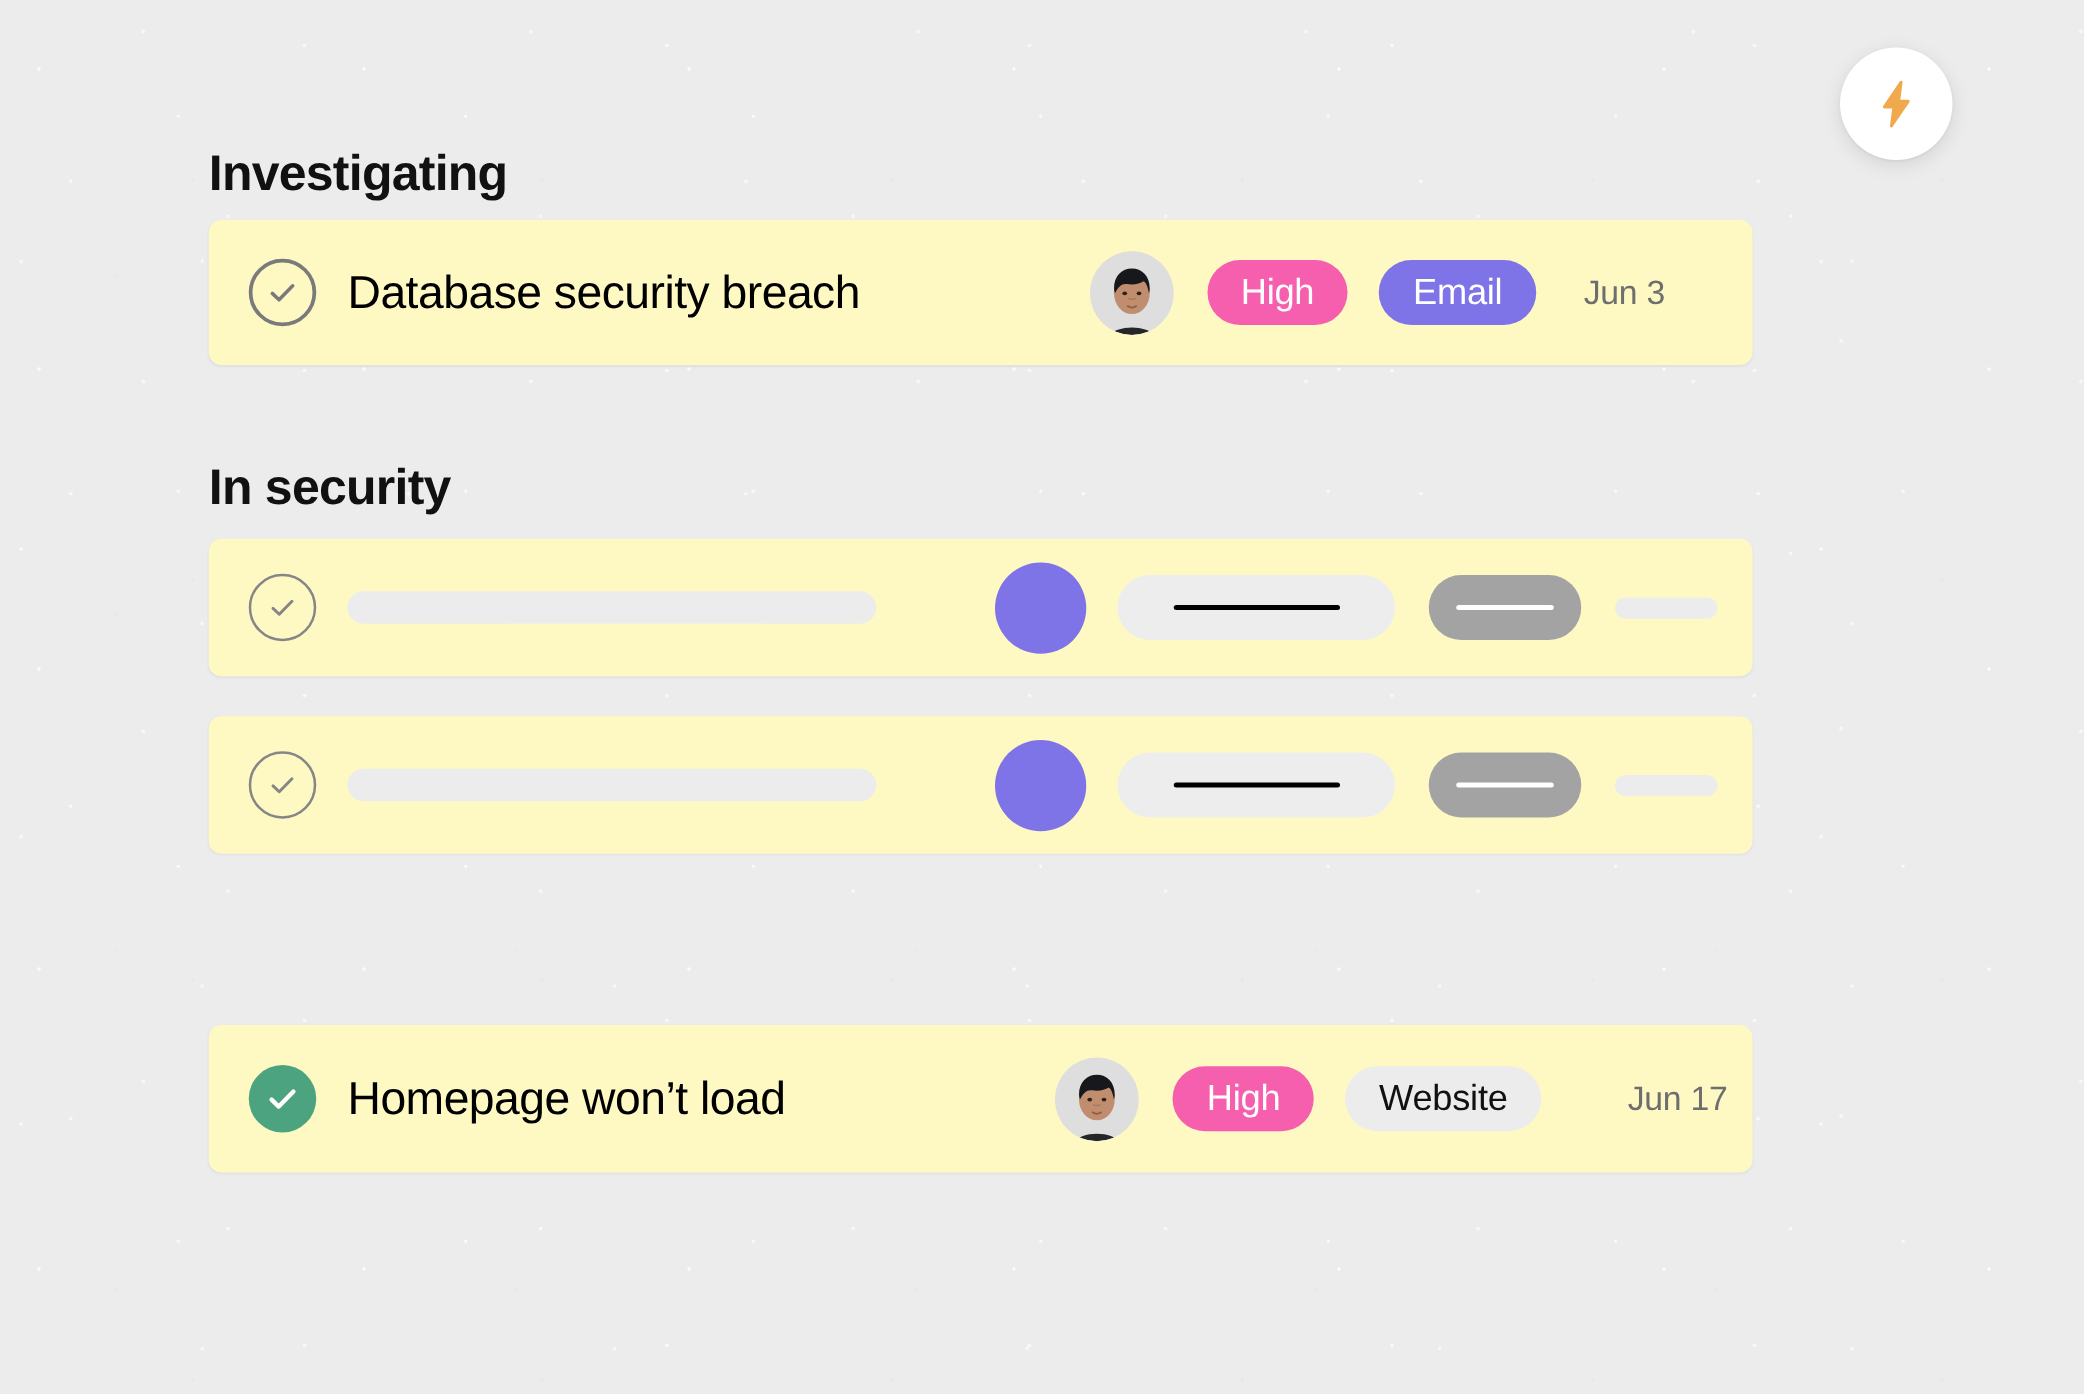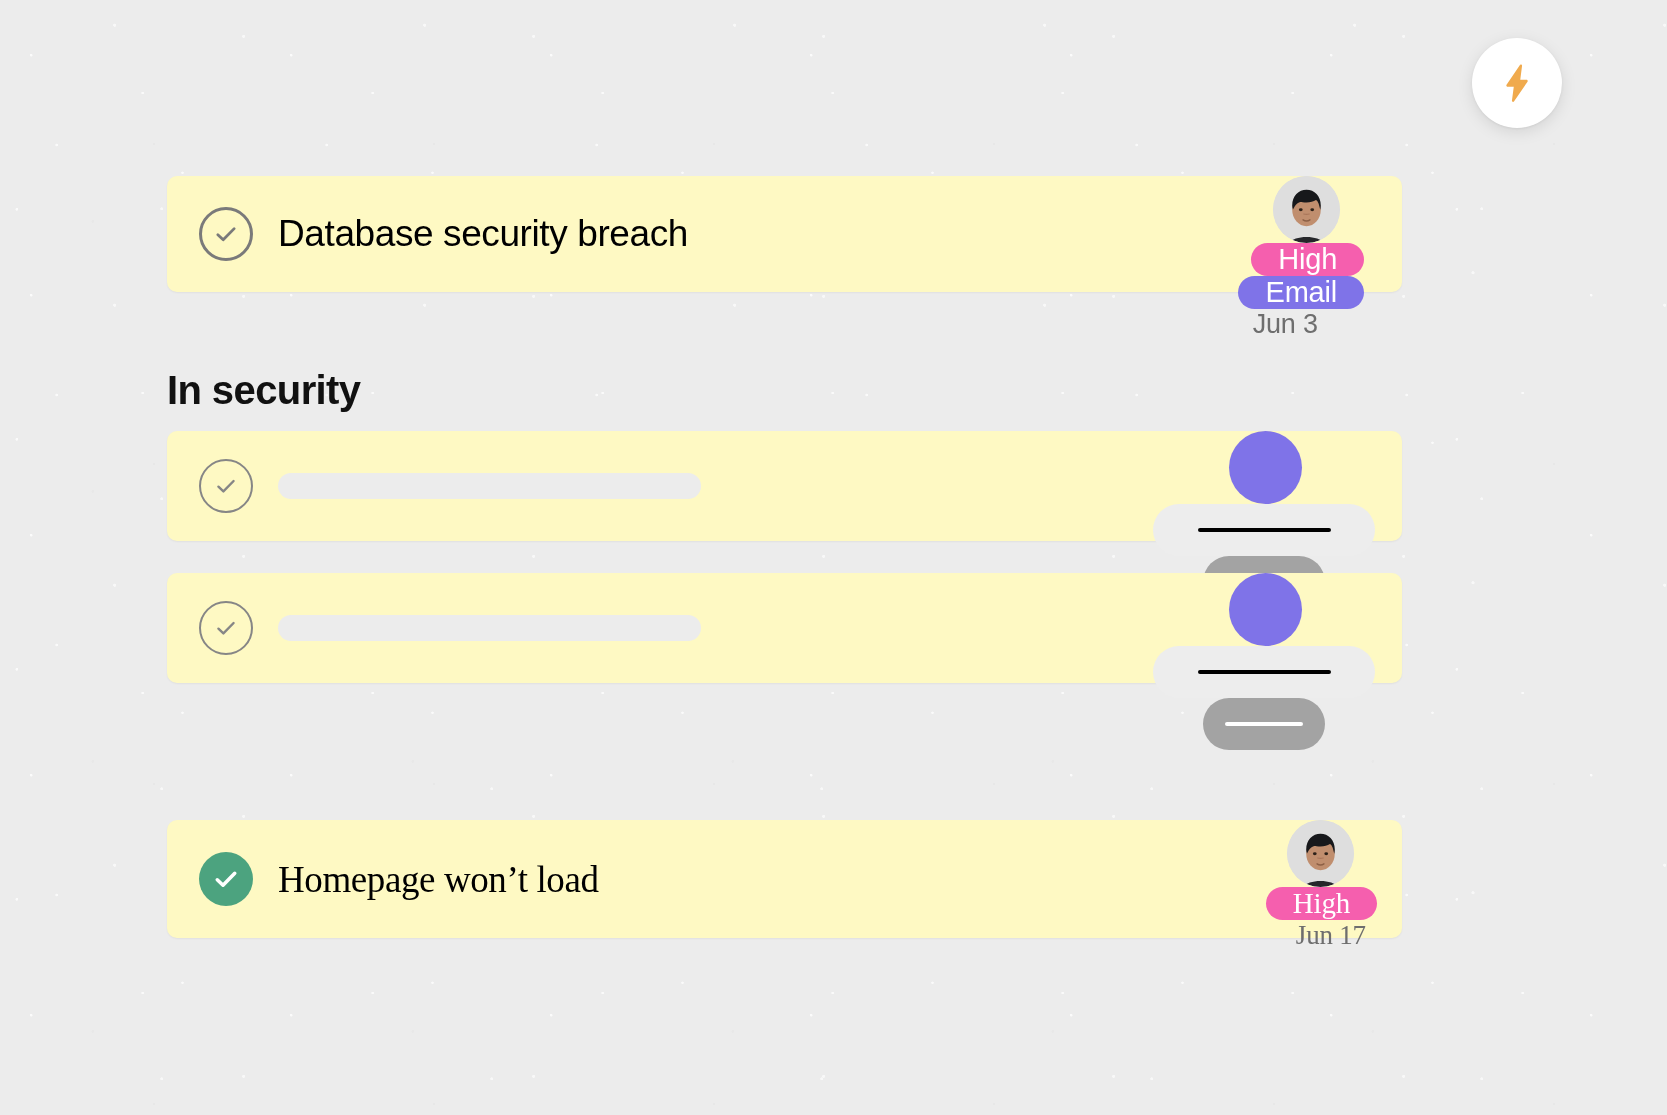--- a/index.html
+++ b/index.html
@@ -83,21 +83,21 @@
     background: #fef9c3;
     border-radius: 10px;
     box-shadow: 0 1px 2px rgba(0,0,0,.05);
     display: flex;
     align-items: center;
     text-align: center;
   }
   #card-investigating { top: 176px; height: 116px; }
   #card-progress-1    { top: 431px; height: 110px; }
   #card-progress-2    { top: 573px; height: 110px; }
-  #card-resolved      { top: 820px; height: 118px; font-family: Liberation Serif, serif; }
+  #card-resolved      { top: 820px; height: 118px; }
 
   
   .check-wrap {
     width: 56px;
     height: 56px;
     margin-left: 31px;
     flex: 0 0 auto;
     display: flex;
     align-items: center;
     justify-content: center;
@@ -133,21 +133,20 @@
     letter-spacing: -0.4px;
     white-space: nowrap;
   }
 
   
   .right-cluster {
     margin-left: auto;
     display: flex;
     align-items: center;
     height: 100%;
-    flex-direction: column;
   }
 
   
   .avatar {
     width: 67px;
     height: 67px;
     border-radius: 50%;
     overflow: hidden;
     background: #dedede;
     position: relative;
@@ -227,20 +226,21 @@
 <div class="stage">
 
   <button class="fab">
     <span>
       <svg width="44" height="44" viewBox="0 0 24 24" aria-hidden="true">
         <path d="M13.6 2.2 6.3 13.0c-.3.45.02 1.05.56 1.05h3.38l-1.0 7.6c-.08.63.73.96 1.1.45l7.4-10.8c.3-.45-.02-1.05-.56-1.05h-3.4l.98-7.6c.08-.63-.73-.96-1.1-.45z" fill="#f0aa4d"></path>
       </svg>
     </span>
   </button>
 
+  <div class="section-title" id="title-investigating">Investigating</div>
 
   <div class="card" id="card-investigating">
     <div class="check-wrap">
       <span class="check-outline">
         <svg width="28" height="28" viewBox="0 0 24 24" aria-hidden="true">
           <path d="M5 12.6 9.6 17 19 7.4" fill="none" stroke="#7a7a7a" stroke-width="2.4" stroke-linecap="round" stroke-linejoin="round"></path>
         </svg>
       </span>
     </div>
     <div class="row-title">Database security breach</div>
@@ -340,17 +340,18 @@
             <ellipse cx="34" cy="34" rx="14.5" ry="17" fill="#c08e6e"></ellipse>
             <path d="M19.5 30c0-10 6.5-16 14.5-16s14.5 6 14.5 16c0 1.6-.3 3.1-.6 4.2-.9-4.6-2-8.6-4.3-9.8-3.2 2.2-8.3 3-13.6 2.2-3.9-.6-6.6 1.4-9.7 7.5-.5-1.3-.8-2.7-.8-4.1z" fill="#17181b"></path>
             <ellipse cx="28.2" cy="34.2" rx="1.9" ry="1.5" fill="#2b2119"></ellipse>
             <ellipse cx="39.8" cy="34.2" rx="1.9" ry="1.5" fill="#2b2119"></ellipse>
             <path d="M30.5 44.5c2.2 1.5 4.8 1.5 7 0" fill="none" stroke="#8c5f45" stroke-width="1.4" stroke-linecap="round"></path>
             <path d="M31.2 38.5c1.8.6 3.8.6 5.6 0" fill="none" stroke="#a9765a" stroke-width="1.1" stroke-linecap="round"></path>
           </g>
         </svg>
       </div>
       <div class="badge badge-pink" style="margin-right:25px;">High</div>
+      <div class="badge badge-grey" style="margin-right:55px;">Website</div>
       <div class="date-text" style="margin-right:20px;margin-left:14px;">Jun 17</div>
     </div>
   </div>
 
 </div>
 
 </body></html>

